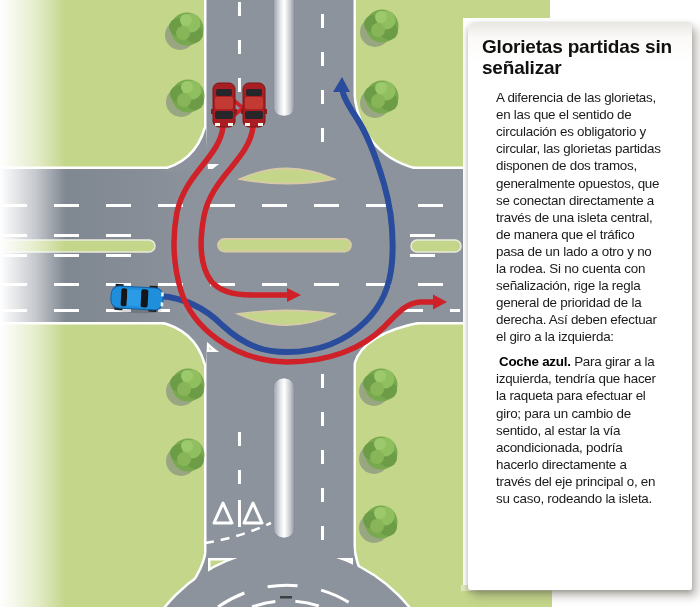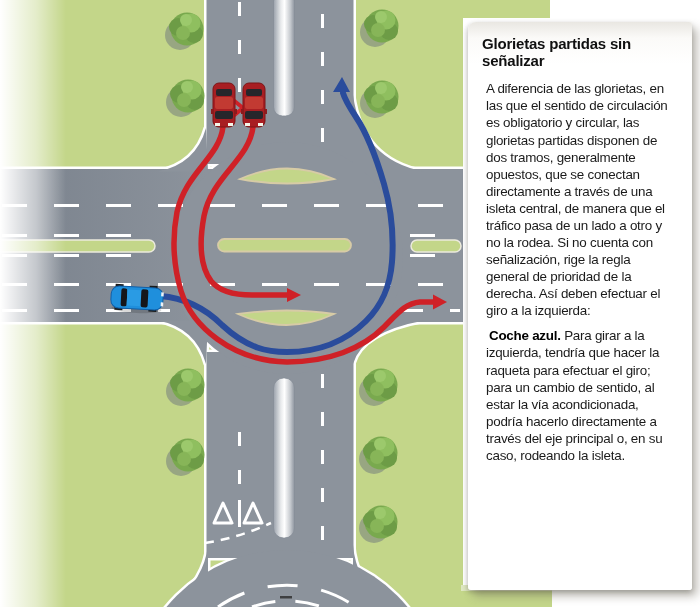--- a/index.html
+++ b/index.html
@@ -29,25 +29,25 @@
   .chev{stroke:var(--route-red);stroke-width:4;fill:none;stroke-linecap:round;stroke-linejoin:round}
 
   .panel{
     position:absolute;left:468px;top:22px;width:224px;height:568px;
     box-sizing:border-box;padding:12px 16px 0 14px;
     background:linear-gradient(180deg,#e9e7e2 0,#fbfaf8 16px,#ffffff 42px);
     border-radius:8px 3px 3px 3px;
     box-shadow:-1px 2px 5px rgba(60,60,50,.28), 5px 6px 10px rgba(110,105,90,.45);
   }
   .panel h1{
-    font-size:15px;line-height:1.11;letter-spacing:-.2px;margin:2px 0 11px;
+    font-size:19px;line-height:1.11;letter-spacing:-.2px;margin:2px 0 11px;
     color:#101010;font-weight:bold;
   }
   .panel p{
-    font-size:13.4px;line-height:1.275;letter-spacing:-.25px;margin:0 4px 8px;
+    font-size:13.4px;line-height:1.275;letter-spacing:-.25px;margin:0 14px 8px;
     color:var(--text);
   }
   .panel p b{color:#000}
   .indent{text-indent:3px}
 </style>
 </head>
 <body>
 
 <svg width="552" height="607" viewBox="0 0 552 607">
   <defs>

